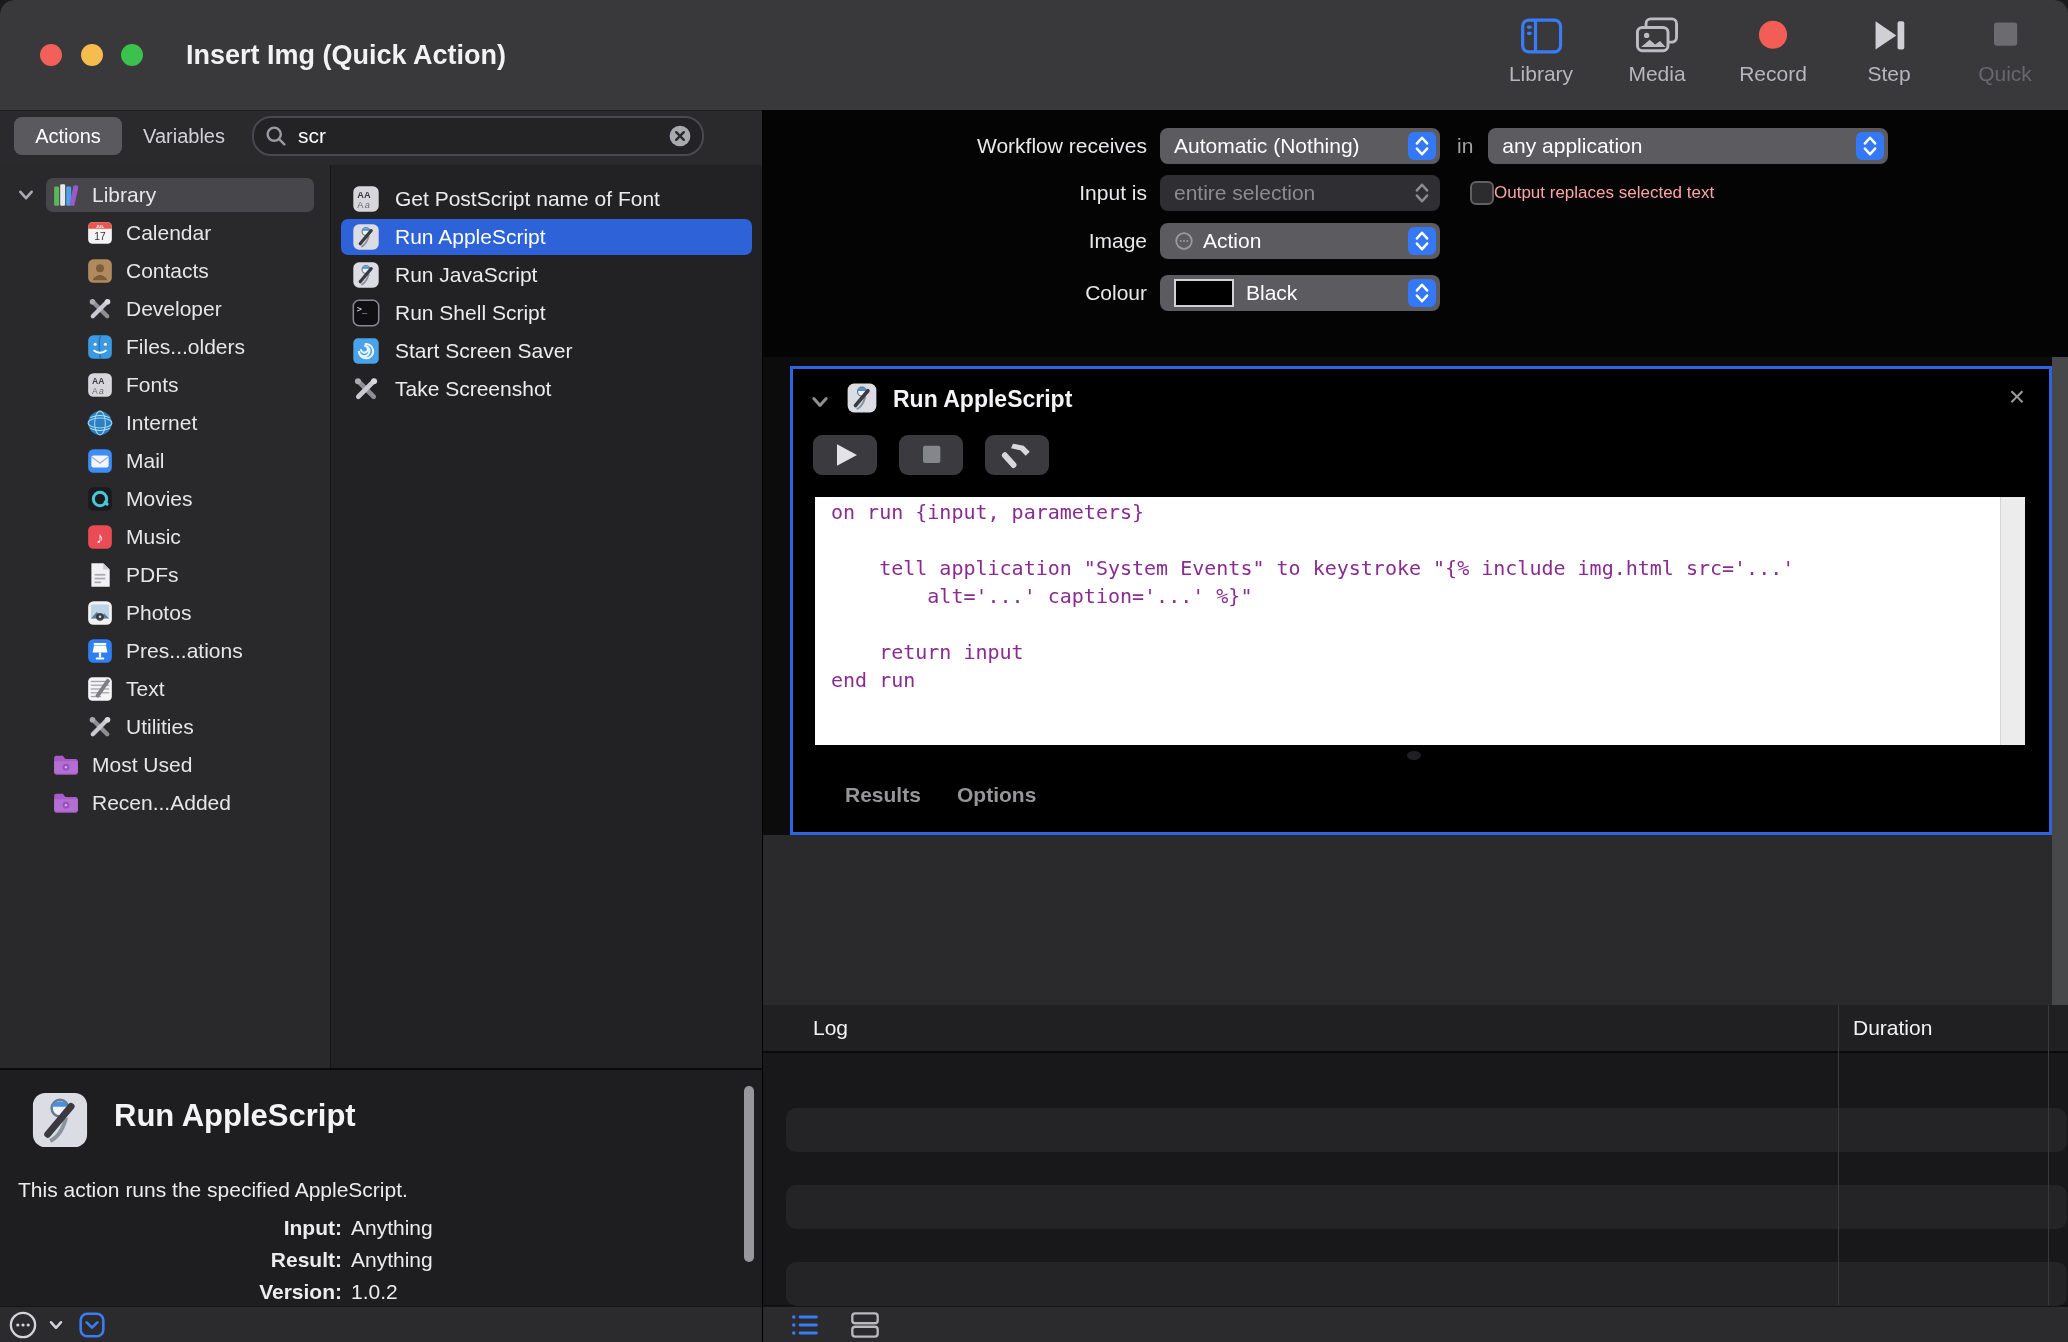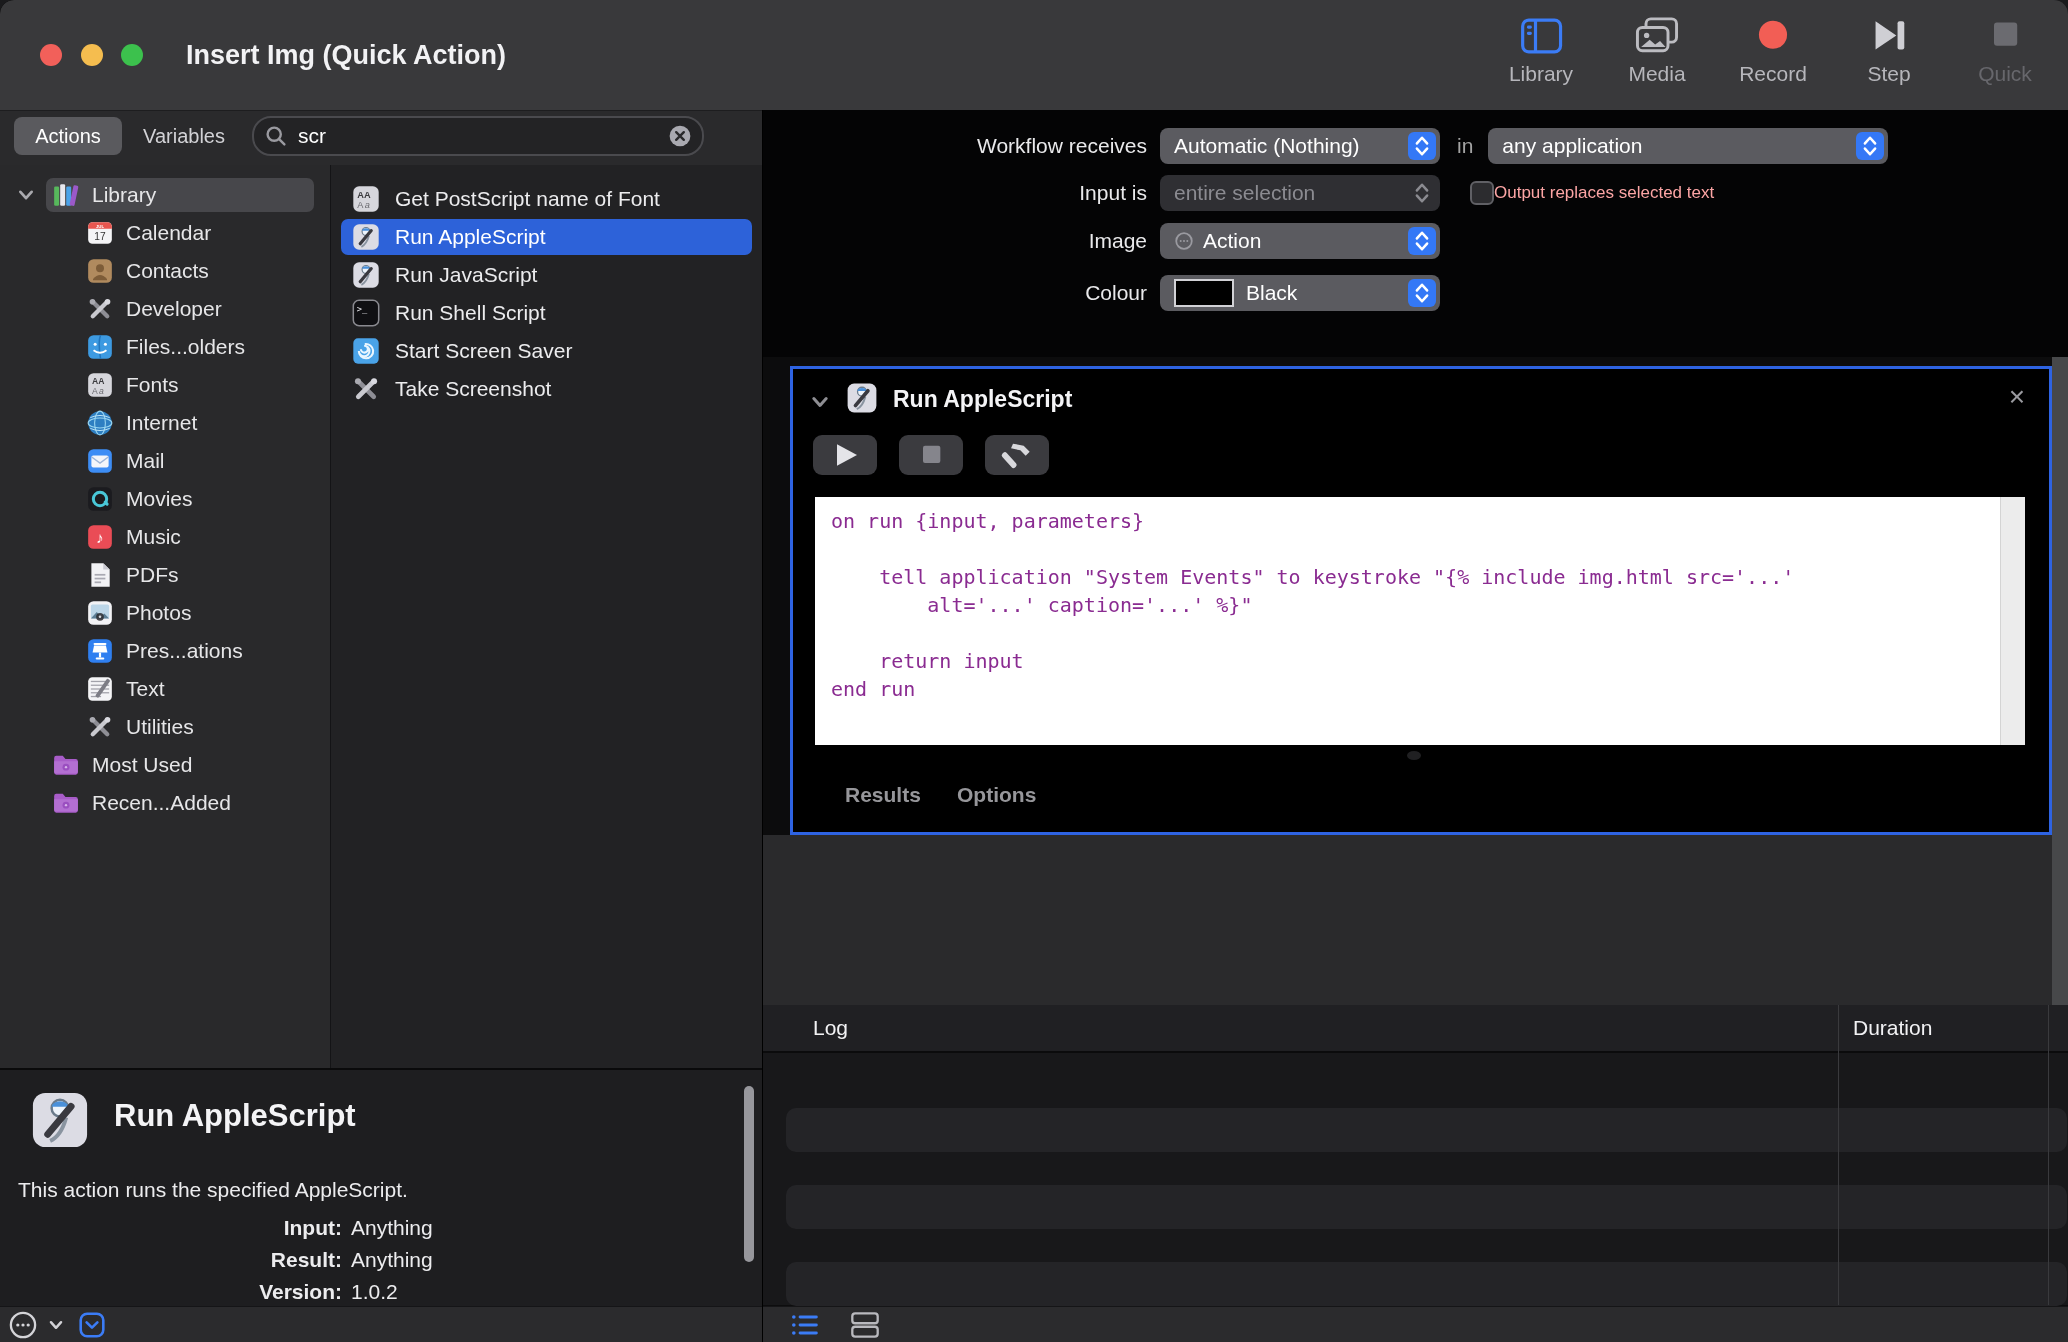--- a/index.html
+++ b/index.html
@@ -78,21 +78,21 @@
   .right-gutter{left:2052px;top:357px;width:16px;height:648px;background:#47484a;}
   .action-block{left:790px;top:366px;width:1256px;height:463px;background:#000;border:3px solid #2e63e2;}
   .ab-chevron{position:absolute;left:16px;top:22px;width:22px;height:22px;color:#8e8e93;}
   .ab-icon{position:absolute;left:52px;top:12px;width:34px;height:34px;}
   .ab-title{position:absolute;left:100px;top:17px;font-size:23px;font-weight:bold;color:#f4f4f6;}
   .ab-close{position:absolute;right:24px;top:14px;font-size:28px;color:#9a9a9f;line-height:1;}
   .ab-btn{position:absolute;top:66px;width:64px;height:40px;background:#3b3b3f;border-radius:9px;
           display:flex;align-items:center;justify-content:center;}
   .ab-btn .icon{width:40px;height:32px;}
   .code{position:absolute;left:22px;top:128px;width:1210px;height:248px;background:#ffffff;}
-  .code pre{margin:0;padding:10px 0 0 16px;font-family:"DejaVu Sans Mono",monospace;
+  .code pre{margin:0;padding:1px 0 0 16px;font-family:"DejaVu Sans Mono",monospace;
             font-size:20px;line-height:28px;color:#8a2b91;white-space:pre;}
   .code-gutter{position:absolute;right:0;top:0;width:24px;height:248px;background:#ececec;border-left:1px solid #d4d4d4;}
   .resize-dot{position:absolute;left:614px;top:382px;width:14px;height:9px;border-radius:50%;background:#202022;}
   .ab-tab{position:absolute;top:414px;font-size:21px;font-weight:bold;color:#96969a;}
 
   
   .log-header{left:763px;top:1005px;width:1305px;height:46px;background:#202023;border-bottom:2px solid #0b0b0c;
               display:flex;align-items:center;}
   .log-col{font-size:21px;color:#f2f2f4;}
   .log-body{left:763px;top:1053px;width:1305px;height:252px;background:#18181a;}

